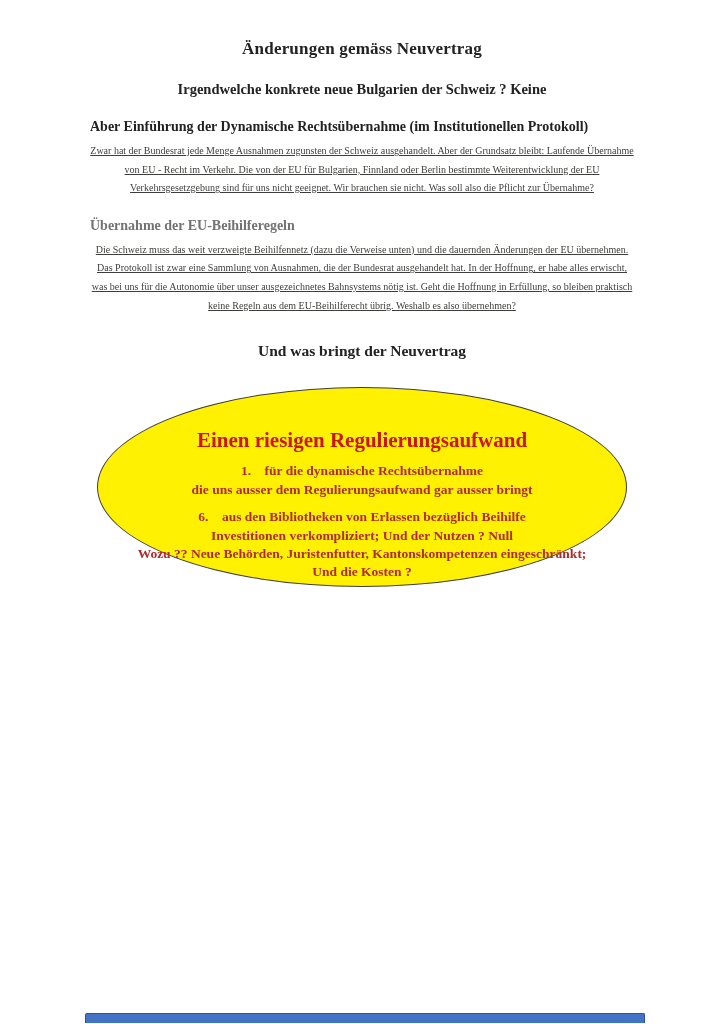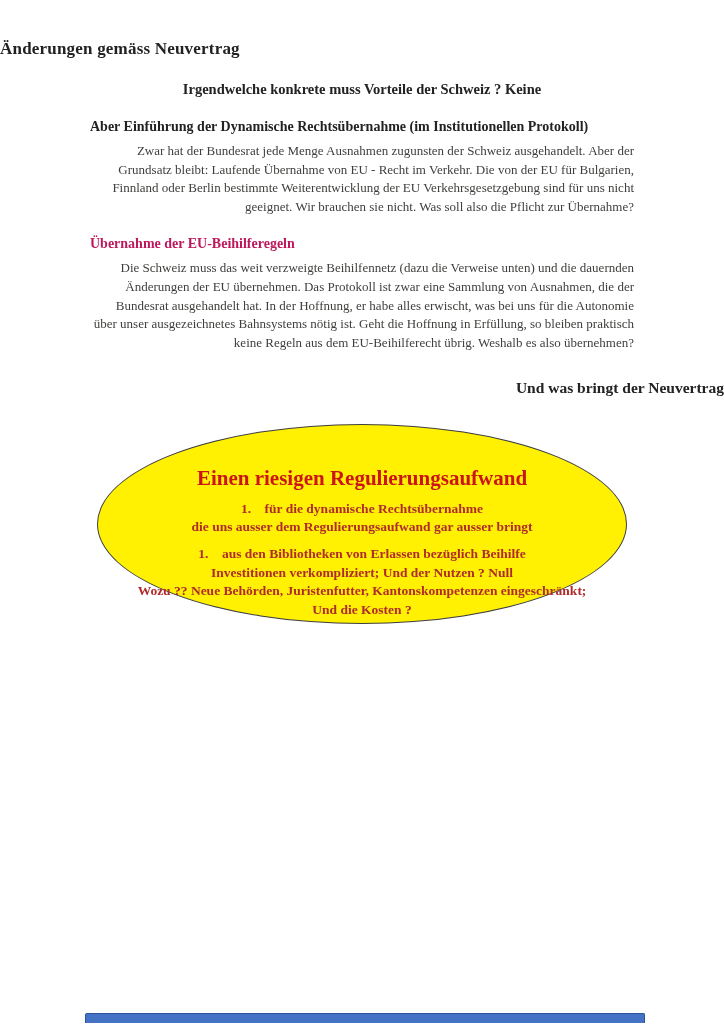--- a/index.html
+++ b/index.html
@@ -12,21 +12,21 @@
     width: 724px;
     height: 1024px;
     margin: 0 auto;
     background: #ffffff;
     overflow: hidden;
     font-family: "Liberation Serif", "DejaVu Serif", serif;
   }
   .doc-title {
     margin: 0;
     padding-top: 38px;
-    text-align: left;
+    text-align: center;
     font-size: 17px;
     line-height: 22px;
     font-weight: bold;
     letter-spacing: 0.2px;
   }
   .doc-subtitle {
     margin: 20px 0 0 0;
     text-align: center;
     font-size: 14.5px;
     line-height: 19px;
@@ -36,27 +36,28 @@
     margin: 16px 90px;
   }
   .section-heading {
     margin: 18px 0 0 0;
     font-size: 14px;
     line-height: 19px;
     font-weight: bold;
   }
   .section-body {
     margin: 6px 0 0 0;
-    font-size: 13px;
+    font-size: 10px;
     line-height: 18.6px;
-    text-align: right;
+    text-align: center;
+    text-decoration: underline;
   }
   .mid-heading {
     margin-top: 25px;
-    text-align: right;
+    text-align: center;
     font-size: 15.5px;
     line-height: 21px;
   }
   .mid-line-1 { font-weight: bold; }
   .mid-line-2 { font-weight: normal; }
   .highlight-ellipse {
     box-sizing: border-box;
     width: 530px;
     height: 200px;
     margin: 26px auto 0 auto;
@@ -94,41 +95,41 @@
     border-right: 1px solid #2e5395;
   }
 </style>
 </head>
 <body>
 
 <div class="page" style="color: rgb(62, 62, 60);">
 
   <h1 class="doc-title" style="color: rgb(34, 34, 34);">Änderungen gemäss Neuvertrag</h1>
 
-  <h2 class="doc-subtitle" style="color: rgb(34, 34, 34);">Irgendwelche konkrete muss Vorteile der Schweiz ? Keine</h2>
+  <h2 class="doc-subtitle" style="color: rgb(34, 34, 34);">Irgendwelche konkrete neue Bulgarien der Schweiz ? Keine</h2>
 
   <section class="doc-section">
     <h3 class="section-heading" style="color: rgb(34, 34, 34);">Aber Einführung der Dynamische Rechtsübernahme (im Institutionellen Protokoll)</h3>
     <p class="section-body">Zwar hat der Bundesrat jede Menge Ausnahmen zugunsten der Schweiz ausgehandelt. Aber der Grundsatz bleibt: Laufende Übernahme von EU - Recht im Verkehr. Die von der EU für Bulgarien, Finnland oder Berlin bestimmte Weiterentwicklung der EU Verkehrsgesetzgebung sind für uns nicht geeignet. Wir brauchen sie nicht. Was soll also die Pflicht zur Übernahme?</p>
   </section>
 
   <section class="doc-section">
-    <h3 class="section-heading" style="color: #be185d;">Übernahme der EU-Beihilferegeln</h3>
+    <h3 class="section-heading" style="color: #737373;">Übernahme der EU-Beihilferegeln</h3>
     <p class="section-body">Die Schweiz muss das weit verzweigte Beihilfennetz (dazu die Verweise unten) und die dauernden Änderungen der EU übernehmen. Das Protokoll ist zwar eine Sammlung von Ausnahmen, die der Bundesrat ausgehandelt hat. In der Hoffnung, er habe alles erwischt, was bei uns für die Autonomie über unser ausgezeichnetes Bahnsystems nötig ist. Geht die Hoffnung in Erfüllung, so bleiben praktisch keine Regeln aus dem EU-Beihilferecht übrig. Weshalb es also übernehmen?</p>
   </section>
 
   <div class="mid-heading" style="color: rgb(34, 34, 34);">
     <div class="mid-line-1">Und was bringt der Neuvertrag</div>
   </div>
 
   <div class="highlight-ellipse" style="background-color: rgb(255, 241, 1); border-color: rgb(63, 63, 63); color: rgb(176, 43, 43);">
     <div class="ellipse-title" style="color: rgb(204, 21, 23); margin-top: 36px;">Einen riesigen Regulierungsaufwand</div>
     <div class="ellipse-line">1. für die dynamische Rechtsübernahme</div>
     <div class="ellipse-line">die uns ausser dem Regulierungsaufwand gar ausser bringt</div>
-    <div class="ellipse-line group-start">1. aus den Bibliotheken von Erlassen bezüglich Beihilfe</div>
+    <div class="ellipse-line group-start">6. aus den Bibliotheken von Erlassen bezüglich Beihilfe</div>
     <div class="ellipse-line">Investitionen verkompliziert; Und der Nutzen ? Null</div>
     <div class="ellipse-line">Wozu ?? Neue Behörden, Juristenfutter, Kantonskompetenzen eingeschränkt;</div>
     <div class="ellipse-line">Und die Kosten ?</div>
   </div>
 
   <div class="bottom-cutoff-bar" style="background-color: rgb(68, 114, 196);"></div>
 
 </div>
 
 </body></html>

